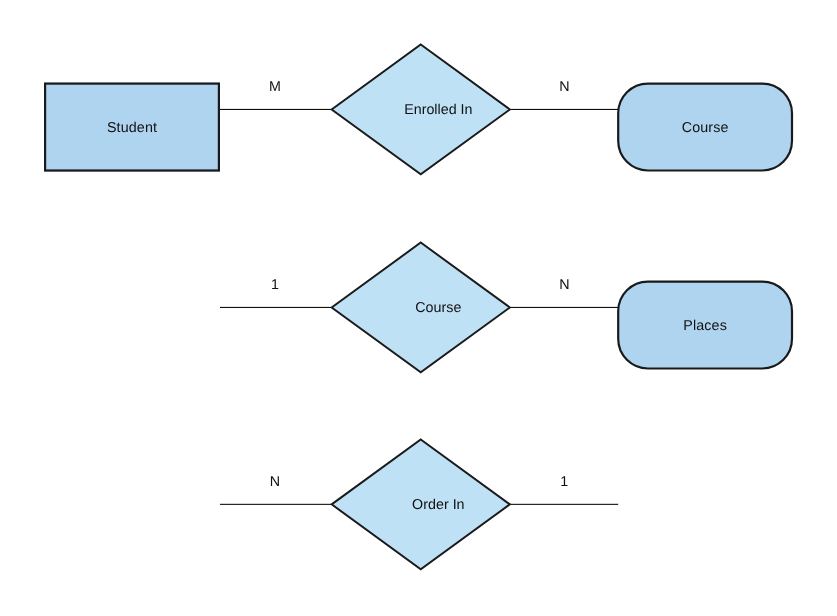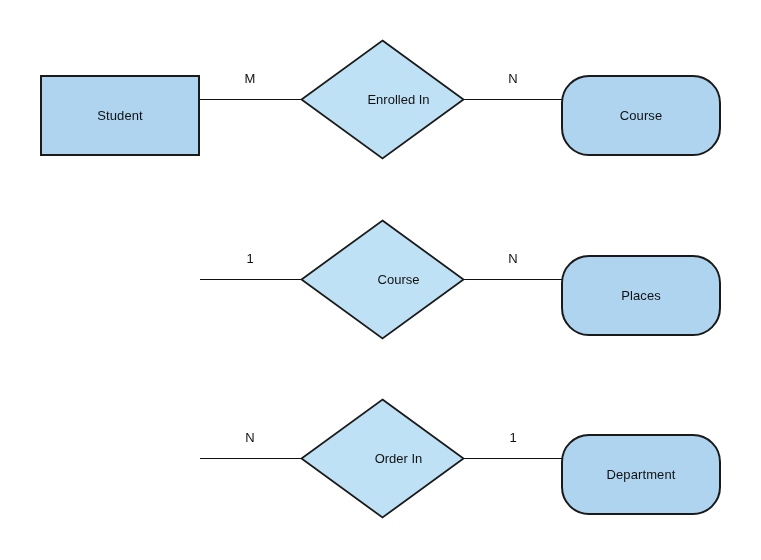--- a/index.html
+++ b/index.html
@@ -164,18 +164,15 @@
       <svg width="165" height="121" viewBox="0 0 165 121">
         <polygon points="82.5,1.5 163.5,60.5 82.5,119.5 1.5,60.5" fill="#bfe1f5" stroke="#1a1a1a" stroke-width="1.8" stroke-linejoin="miter"></polygon>
       </svg>
       <div class="rel-label">Order In</div>
     </div>
 
     <div class="connector right"></div>
 
     <div class="cardinality right">1</div>
 
-    <div class="entity right">
-      <span class="entity-label">Department</span>
-    </div>
   </div>
 
 </div>
 
 </body></html>

